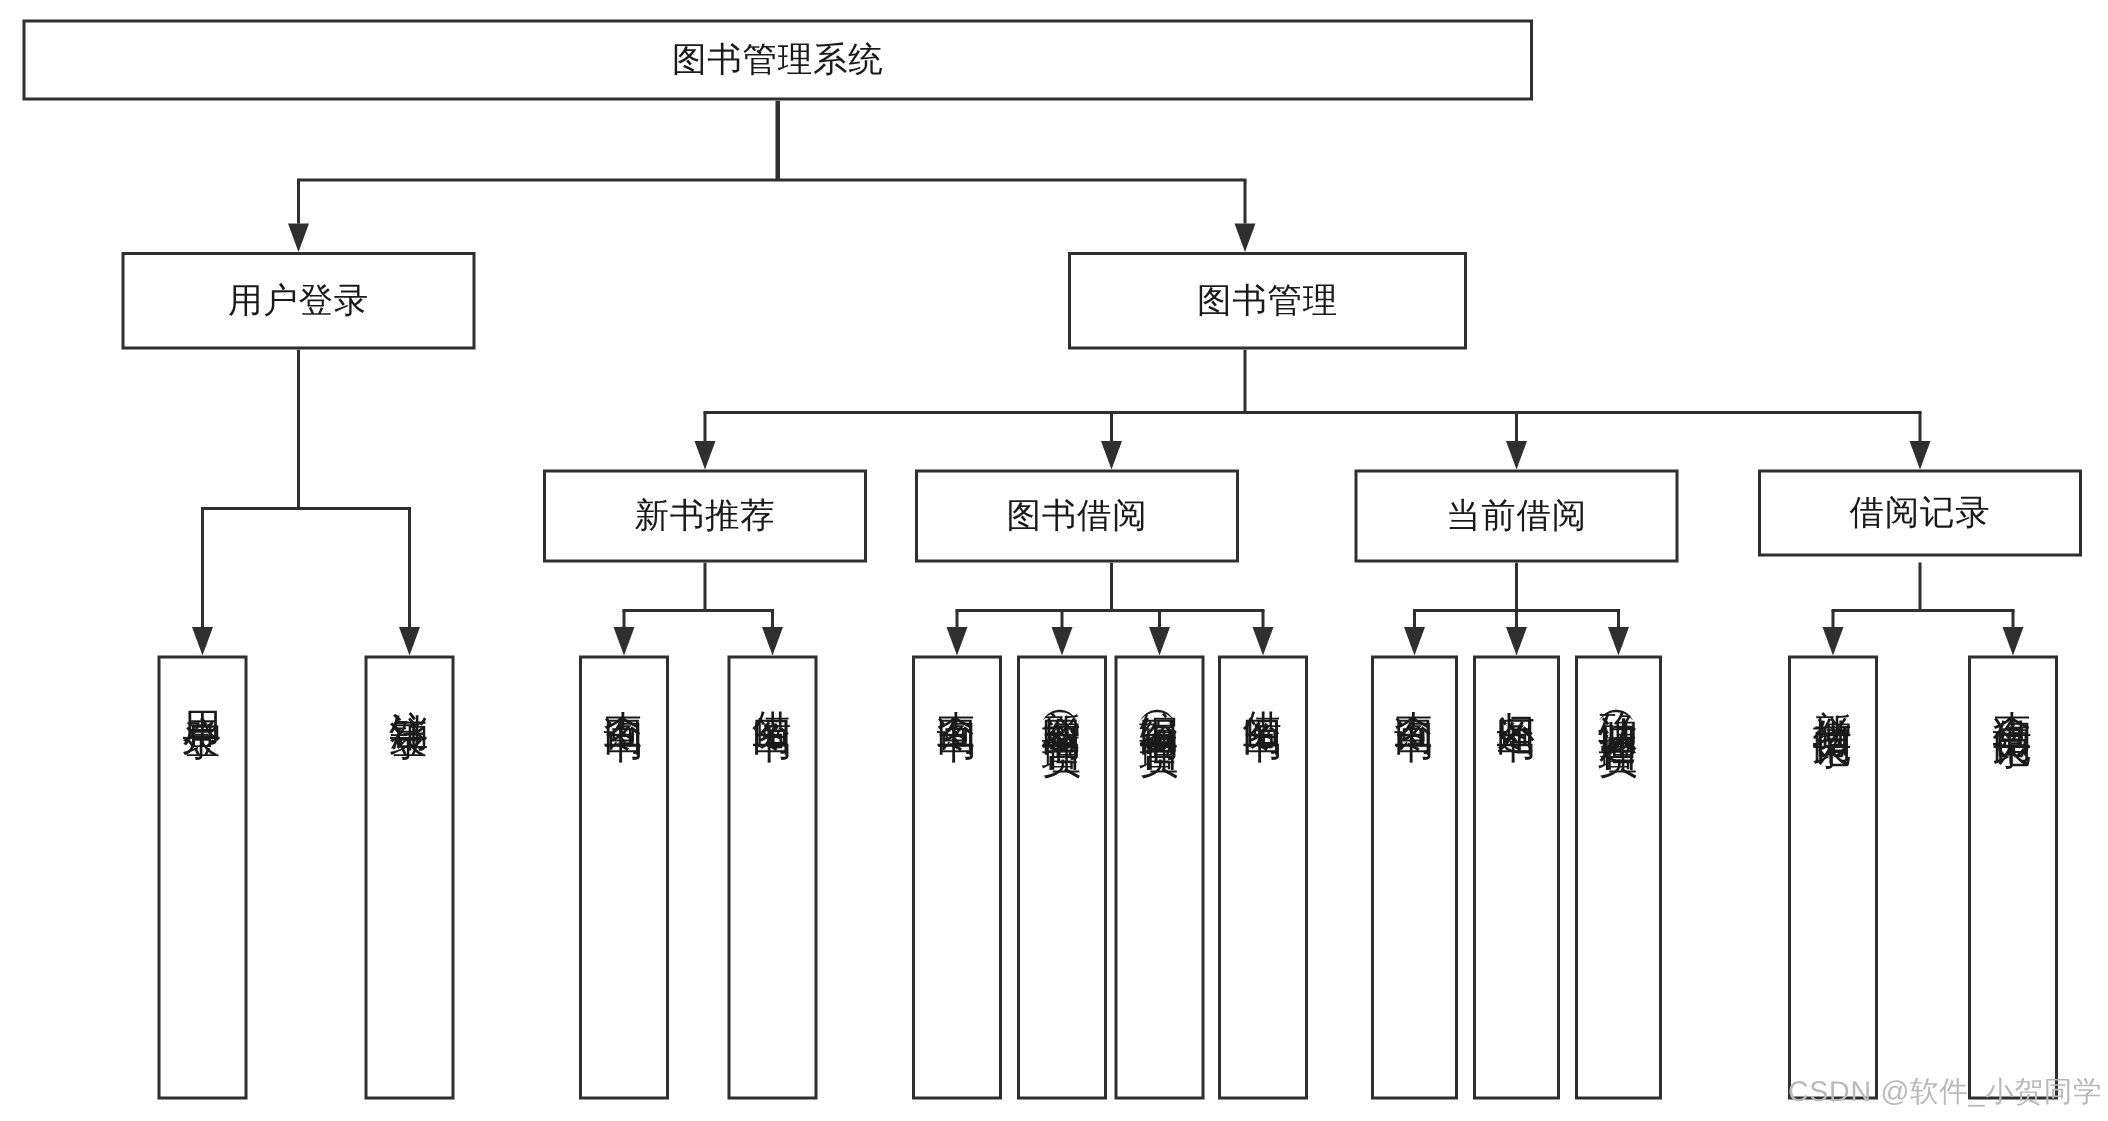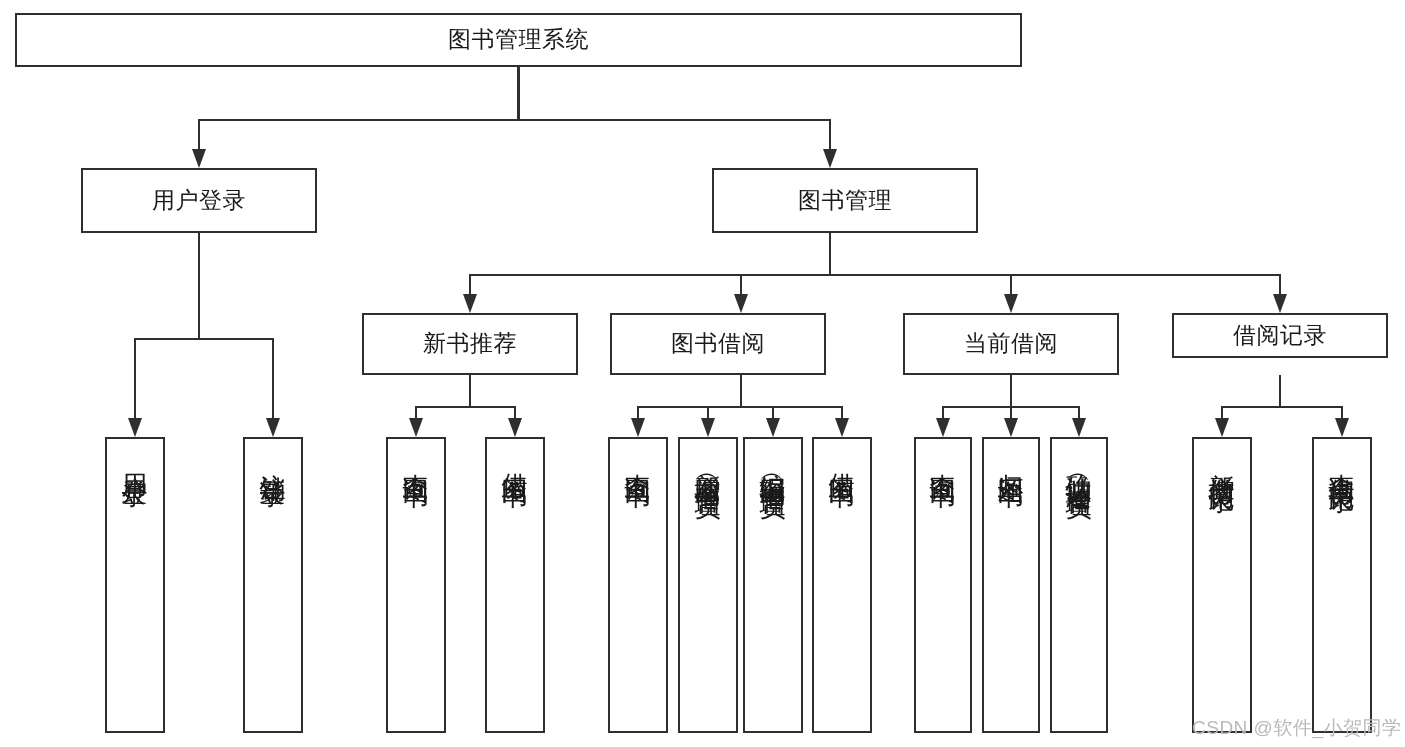--- a/index.html
+++ b/index.html
@@ -145,21 +145,21 @@
       </div>
       <div class="node horizontal" style="left: 362px; top: 313px; width: 216px; height: 62px;">
         <span class="node-label">新书推荐</span>
       </div>
       <div class="node horizontal" style="left: 610px; top: 313px; width: 216px; height: 62px;">
         <span class="node-label">图书借阅</span>
       </div>
       <div class="node horizontal" style="left: 903px; top: 313px; width: 216px; height: 62px;">
         <span class="node-label">当前借阅</span>
       </div>
-      <div class="node horizontal" style="left: 1172px; top: 313px; width: 216px; height: 45px;">
+      <div class="node horizontal" style="left: 1172px; top: 313px; width: 216px; height: 58px;">
         <span class="node-label">借阅记录</span>
       </div>
       <div class="node vertical" style="left: 105px; top: 437px; width: 60px; height: 296px;">
         <span class="node-label">用户登录</span>
       </div>
       <div class="node vertical" style="left: 243px; top: 437px; width: 60px; height: 296px;">
         <span class="node-label">注销登录</span>
       </div>
       <div class="node vertical" style="left: 386px; top: 437px; width: 60px; height: 296px;">
         <span class="node-label">查询图书</span>

